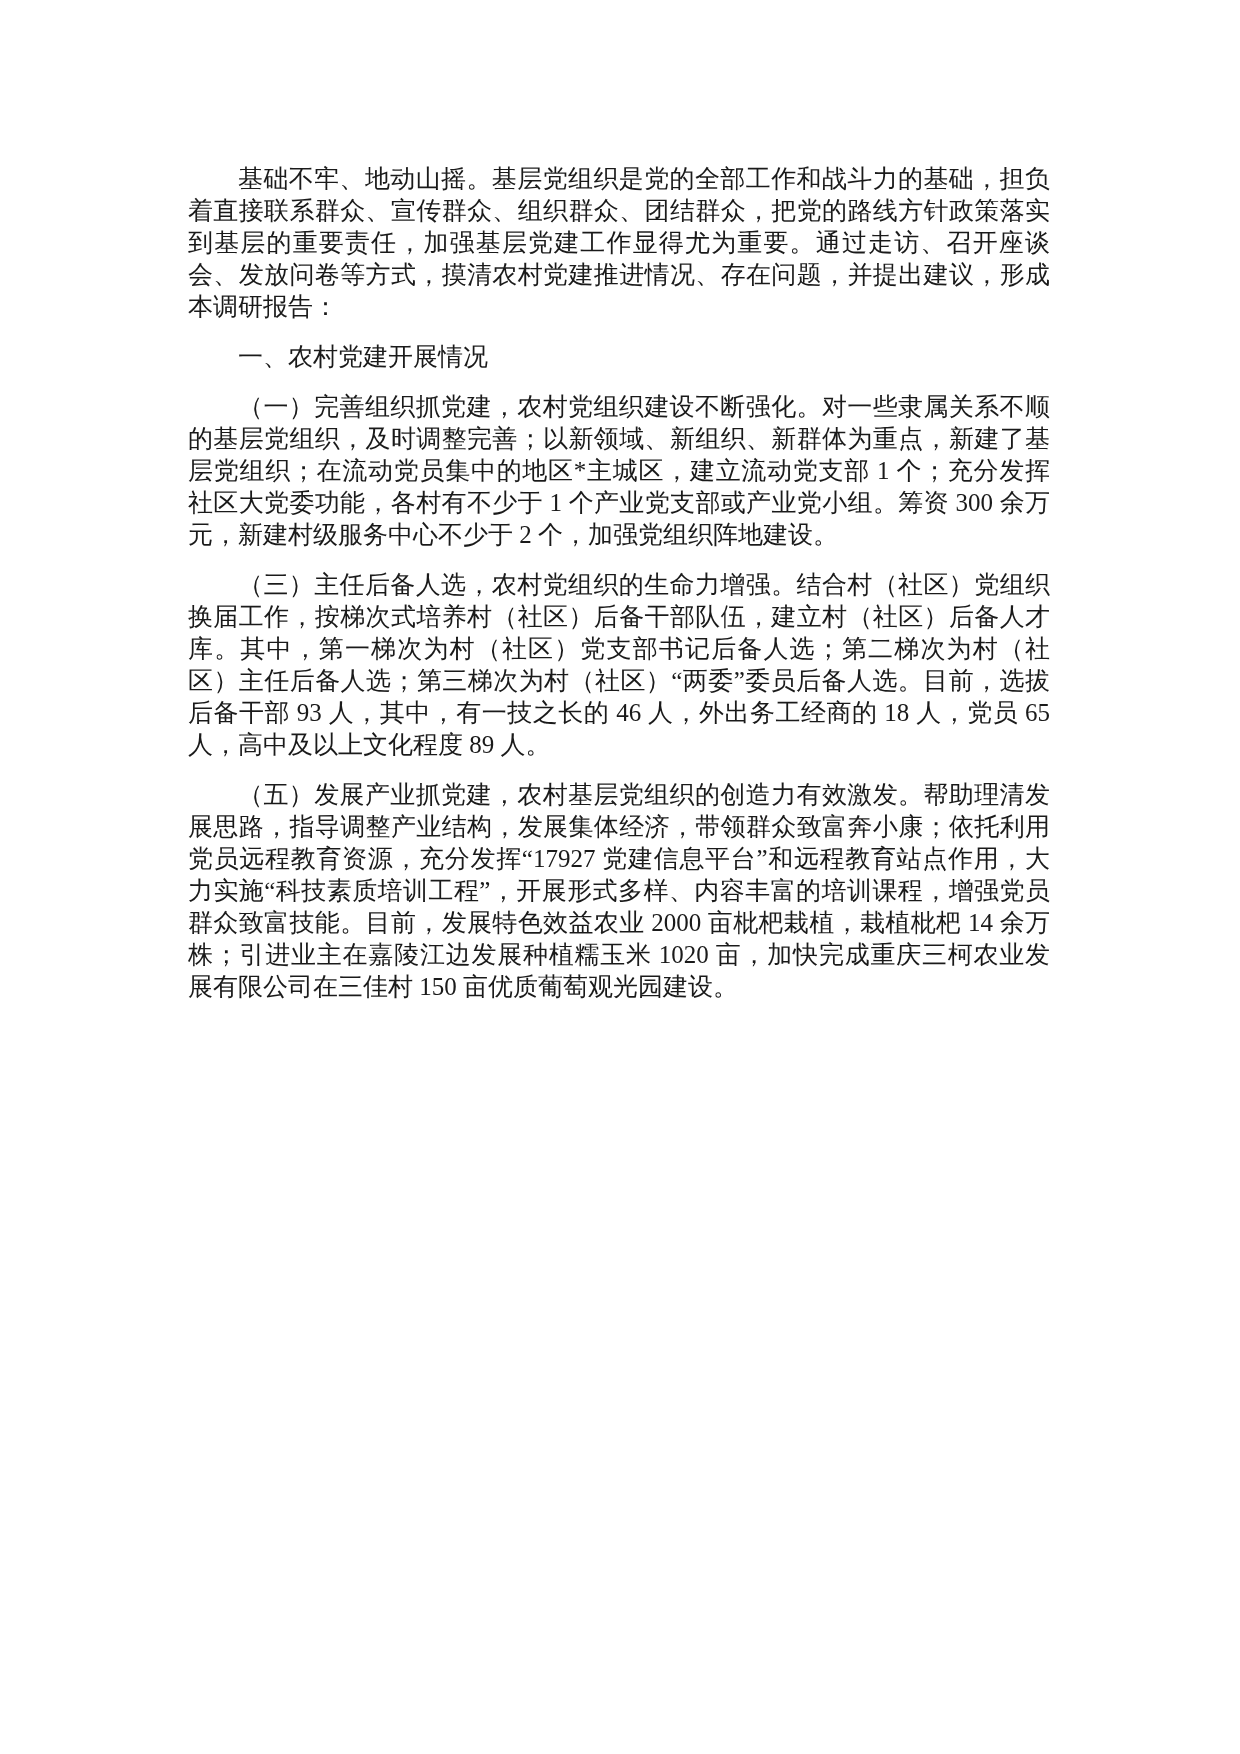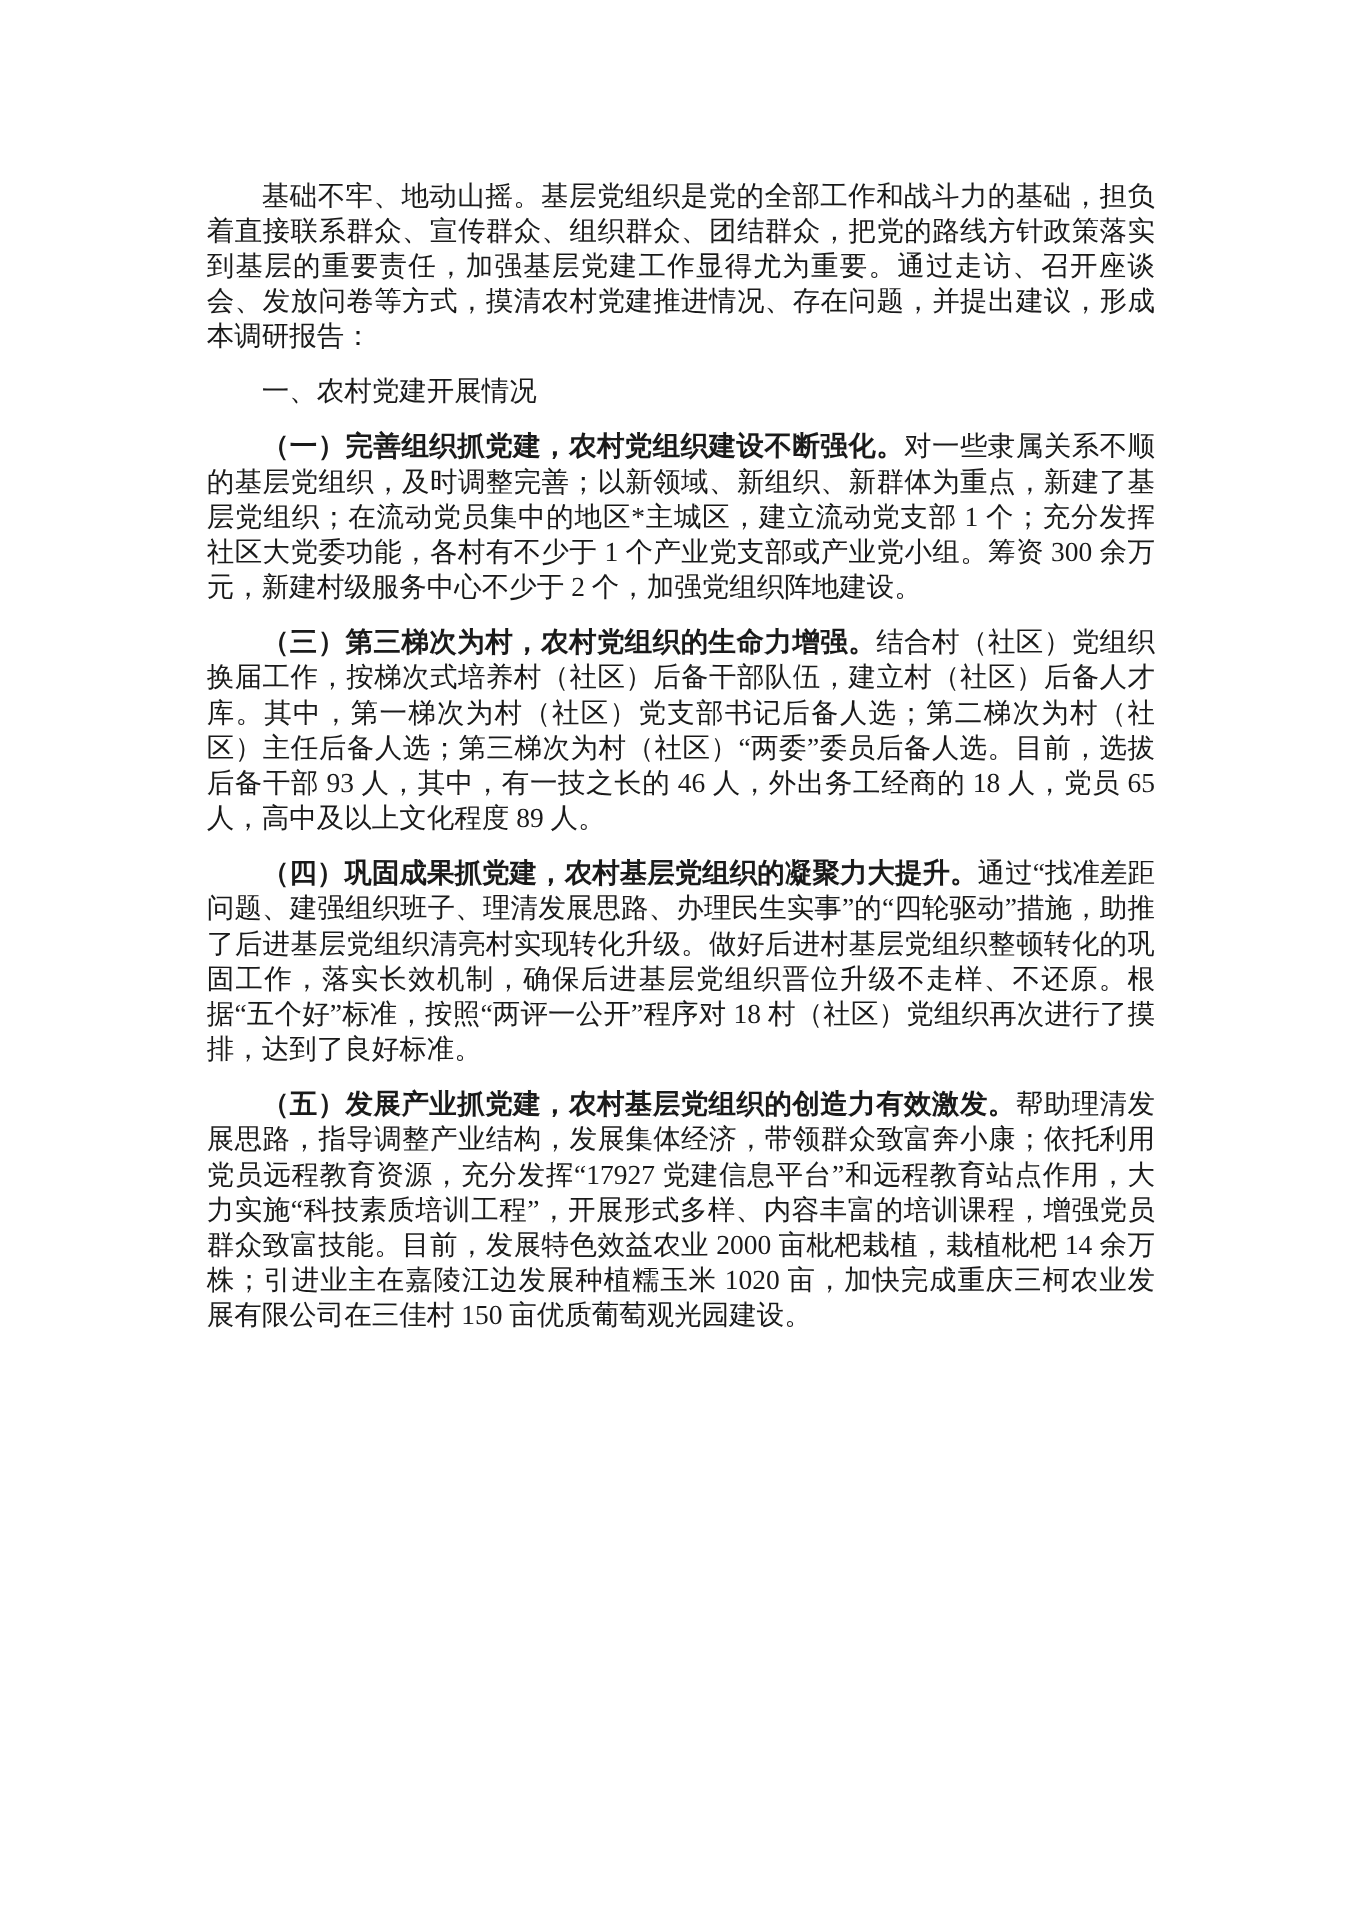--- a/index.html
+++ b/index.html
@@ -27,38 +27,37 @@
     color: var(--text-color, #1a1a1a);
     text-align: justify;
     text-indent: 2em;
     margin: 0 0 18px 0;
     word-break: break-all;
   }
   .heading {
     font-weight: normal;
   }
   .lead {
-    font-weight: bold;
+    font-weight: normal;
   }
 </style>
 </head>
 <body>
 
 <div class="page">
   <div class="content">
 
     <p class="para">基础不牢、地动山摇。基层党组织是党的全部工作和战斗力的基础，担负着直接联系群众、宣传群众、组织群众、团结群众，把党的路线方针政策落实到基层的重要责任，加强基层党建工作显得尤为重要。通过走访、召开座谈会、发放问卷等方式，摸清农村党建推进情况、存在问题，并提出建议，形成本调研报告：</p>
 
     <p class="para heading">一、农村党建开展情况</p>
 
 
     <p class="para"><span class="lead">（一）完善组织抓党建，农村党组织建设不断强化。</span><span>对一些隶属关系不顺的基层党组织，及时调整完善；以新领域、新组织、新群体为重点，新建了基层党组织；在流动党员集中的地区*主城区，建立流动党支部 1 个；充分发挥社区大党委功能，各村有不少于 1 个产业党支部或产业党小组。筹资 300 余万元，新建村级服务中心不少于 2 个，加强党组织阵地建设。</span></p>
 
 
-    <p class="para"><span class="lead">（三）第三梯次为村，农村党组织的生命力增强。</span><span>结合村（社区）党组织换届工作，按梯次式培养村（社区）后备干部队伍，建立村（社区）后备人才库。其中，第一梯次为村（社区）党支部书记后备人选；第二梯次为村（社区）主任后备人选；第三梯次为村（社区）“两委”委员后备人选。目前，选拔后备干部 93 人，其中，有一技之长的 46 人，外出务工经商的 18 人，党员 65 人，高中及以上文化程度 89 人。</span></p>
+    <p class="para"><span class="lead">（三）主任后备人选，农村党组织的生命力增强。</span><span>结合村（社区）党组织换届工作，按梯次式培养村（社区）后备干部队伍，建立村（社区）后备人才库。其中，第一梯次为村（社区）党支部书记后备人选；第二梯次为村（社区）主任后备人选；第三梯次为村（社区）“两委”委员后备人选。目前，选拔后备干部 93 人，其中，有一技之长的 46 人，外出务工经商的 18 人，党员 65 人，高中及以上文化程度 89 人。</span></p>
 
-    <p class="para"><span class="lead">（四）巩固成果抓党建，农村基层党组织的凝聚力大提升。</span><span>通过“找准差距问题、建强组织班子、理清发展思路、办理民生实事”的“四轮驱动”措施，助推了后进基层党组织清亮村实现转化升级。做好后进村基层党组织整顿转化的巩固工作，落实长效机制，确保后进基层党组织晋位升级不走样、不还原。根据“五个好”标准，按照“两评一公开”程序对 18 村（社区）党组织再次进行了摸排，达到了良好标准。</span></p>
 
     <p class="para"><span class="lead">（五）发展产业抓党建，农村基层党组织的创造力有效激发。</span><span>帮助理清发展思路，指导调整产业结构，发展集体经济，带领群众致富奔小康；依托利用党员远程教育资源，充分发挥“17927 党建信息平台”和远程教育站点作用，大力实施“科技素质培训工程”，开展形式多样、内容丰富的培训课程，增强党员群众致富技能。目前，发展特色效益农业 2000 亩枇杷栽植，栽植枇杷 14 余万株；引进业主在嘉陵江边发展种植糯玉米 1020 亩，加快完成重庆三柯农业发展有限公司在三佳村 150 亩优质葡萄观光园建设。</span></p>
 
 
   </div>
 </div>
 
 </body></html>

